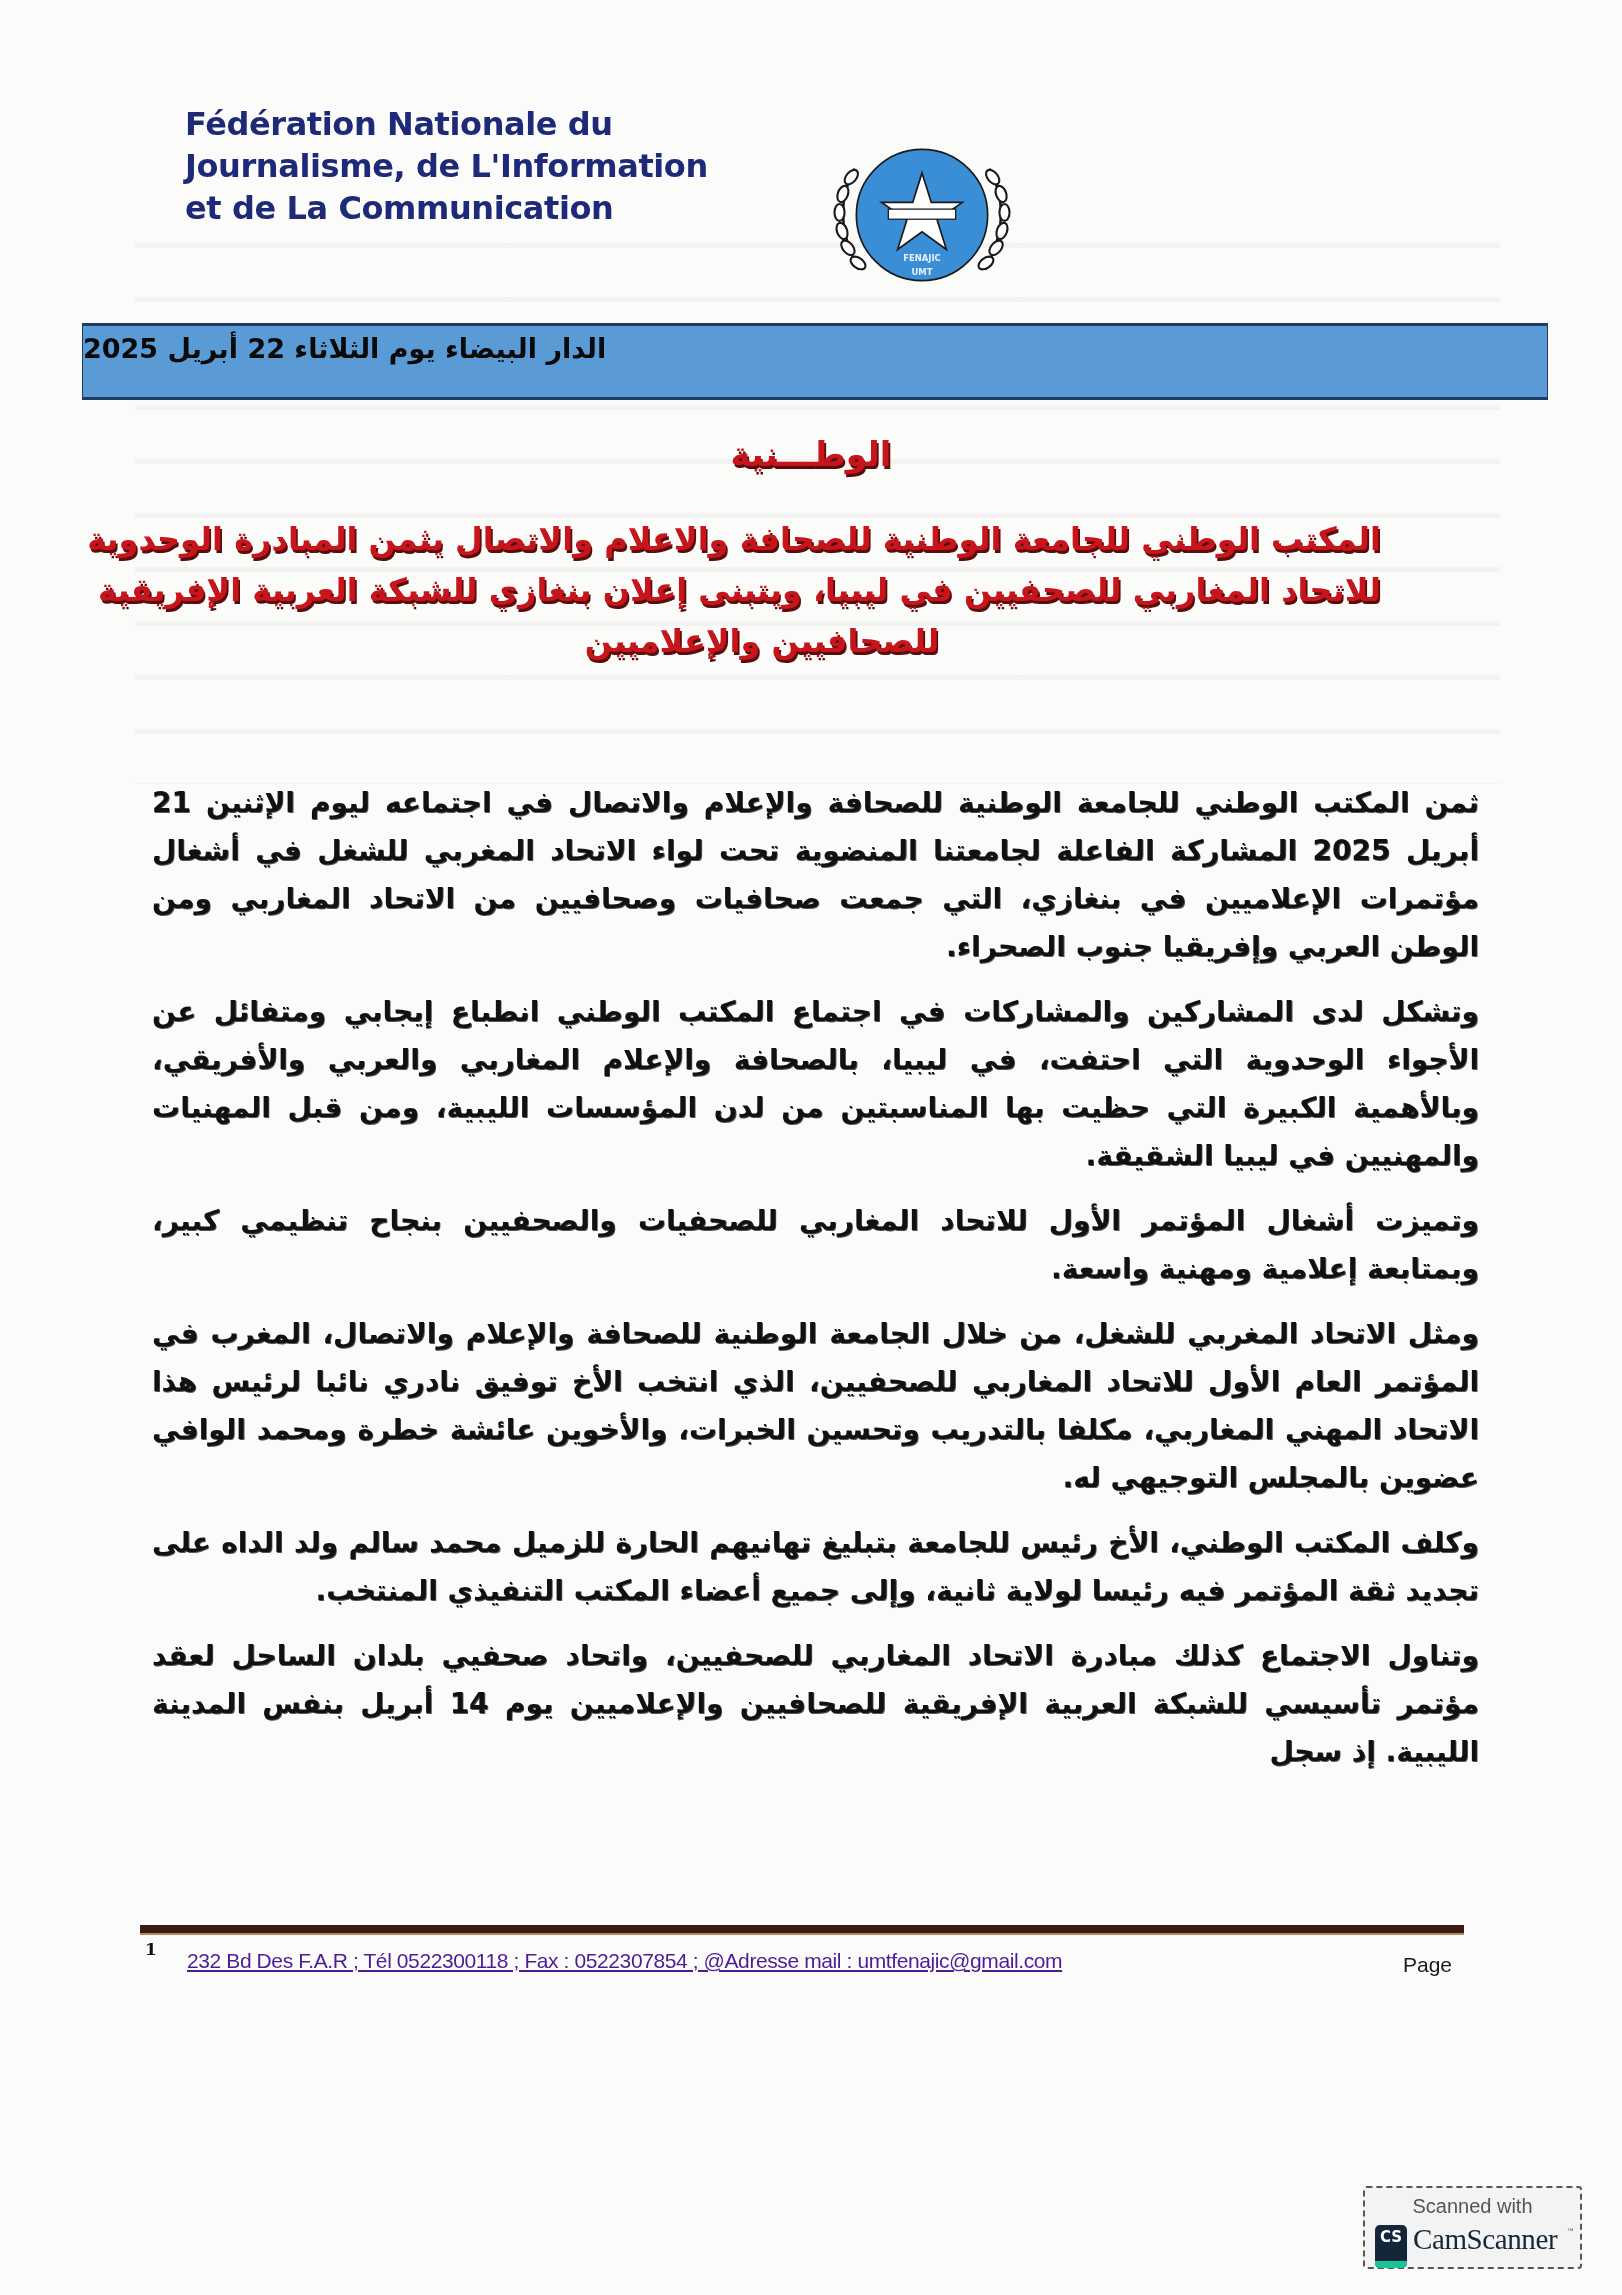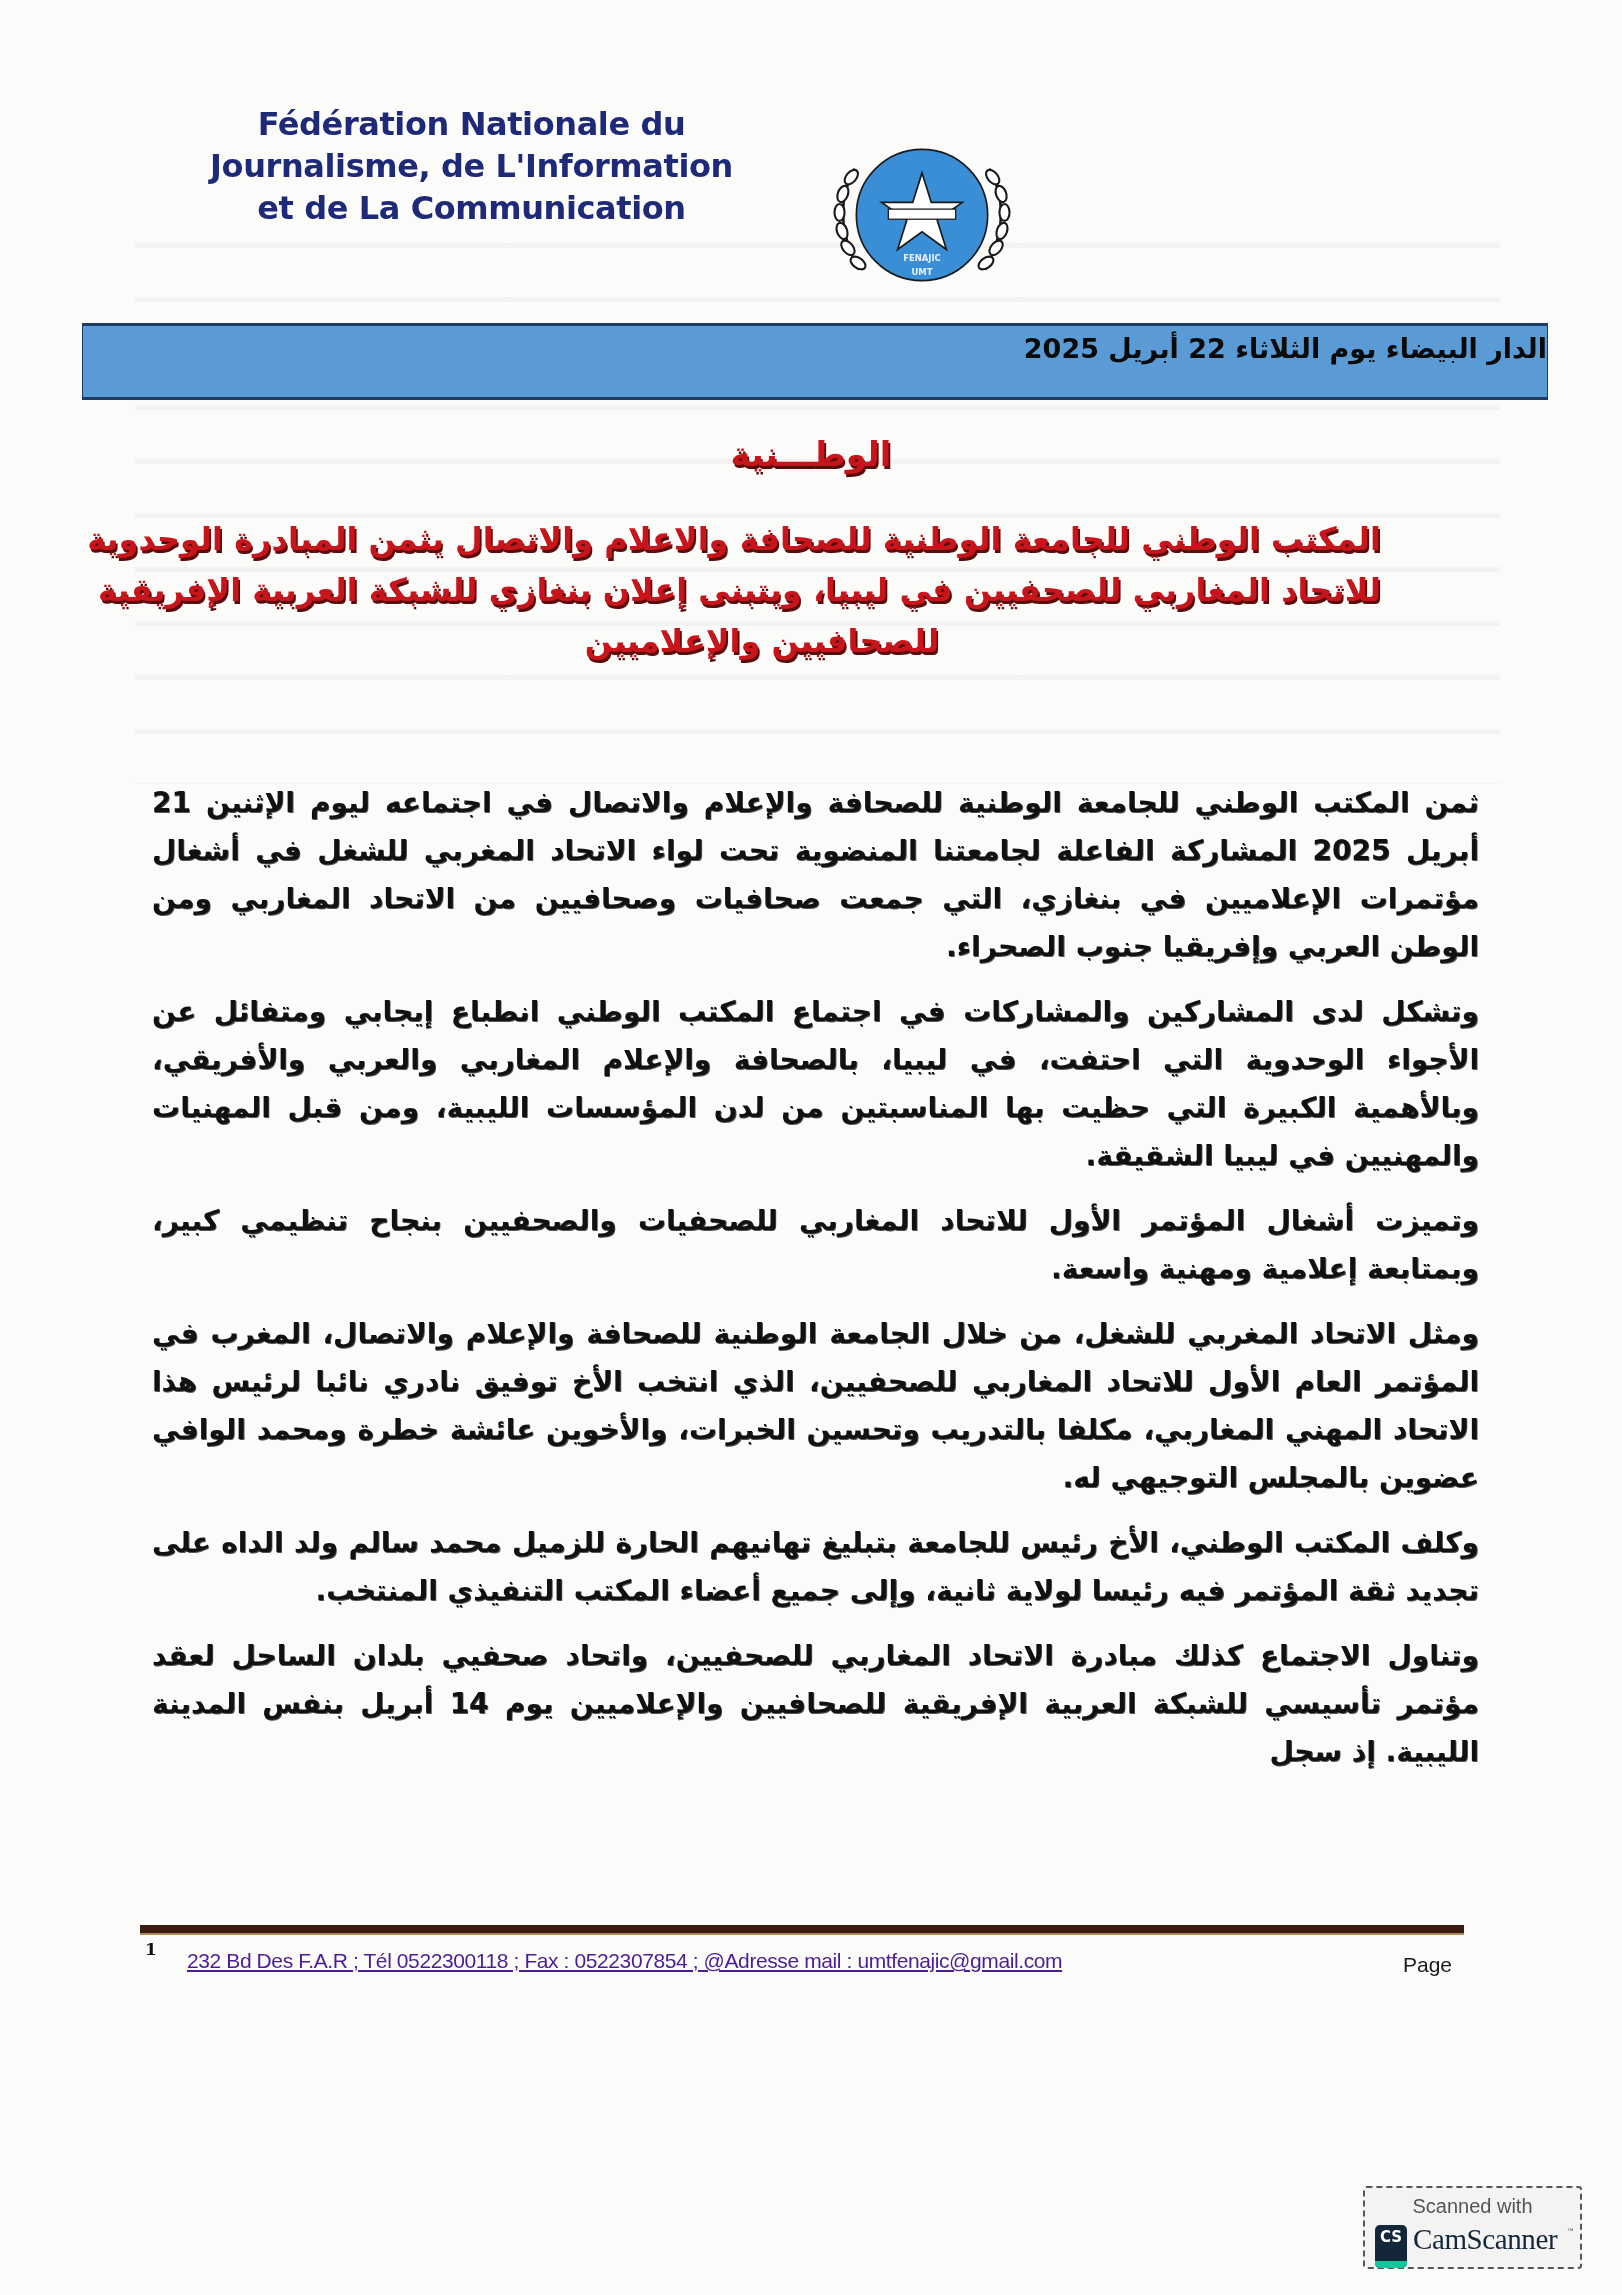--- a/index.html
+++ b/index.html
@@ -9,35 +9,35 @@
     font-family: "DejaVu Sans", sans-serif;
   }
   .page { position: absolute; left: 0; top: 0; width: 1622px; height: 2295px; }
 
   
   .bleed { position: absolute; left: 135px; top: 194px; width: 1365px; height: 590px;
     background: repeating-linear-gradient(180deg, transparent 0 49px, rgba(180,180,180,0.12) 49px 54px);
     pointer-events: none; }
 
   
-  .hdr-fr { position: absolute; left: 185px; top: 103px; width: 573px; text-align: center;
+  .hdr-fr { position: absolute; left: 185px; top: 103px; width: 573px; text-align: left;
     color: #1e2a78; font-family: "DejaVu Sans", sans-serif; font-weight: bold;
     font-size: 32px; line-height: 42px; letter-spacing: -0.4px; }
   .hdr-fr div { white-space: nowrap; }
   .logo { position: absolute; left: 821px; top: 135px; width: 202px; height: 160px; }
   .hdr-ar { position: absolute; right: 152px; top: 99px; width: 379px; text-align: right;
     direction: rtl; color: #1c2779; font-family: "DejaVu Sans", sans-serif; font-weight: bold;
     font-size: 44px; line-height: 52px; }
   .hdr-ar div { white-space: nowrap; }
 
   
   .banner { position: absolute; left: 82px; top: 323px; width: 1466px; height: 77px;
     background: #5b9bd5; border-top: 3.4px solid #1f3c66; border-bottom: 3.4px solid #1f3c66;
     border-left: 1.7px solid #1f3c66; border-right: 1.7px solid #1f3c66; box-sizing: border-box; }
-  .banner-text { position: absolute; left: 0; right: 0; top: 6.7px; text-align: right; direction: rtl;
+  .banner-text { position: absolute; left: 0; right: 0; top: 6.7px; text-align: left; direction: rtl;
     font-family: "DejaVu Sans", sans-serif; font-weight: bold; font-size: 27px; color: #0a0a0a; }
 
   
   .stmt { position: absolute; left: 0; right: 0; top: 434px; text-align: center; direction: rtl;
     color: #c8141b; font-weight: bold; font-size: 34px;
     text-shadow: 1.7px 2.5px 0 #5a0d0d; letter-spacing: 1.7px; }
   .headline { position: absolute; left: 143px; width: 1238px; top: 514px; text-align: center; direction: rtl;
     color: #c8141b; font-weight: bold; font-size: 32px; line-height: 51px;
     text-shadow: 1.7px 2.5px 0 #5a0d0d; }
   .headline div { white-space: nowrap; }

